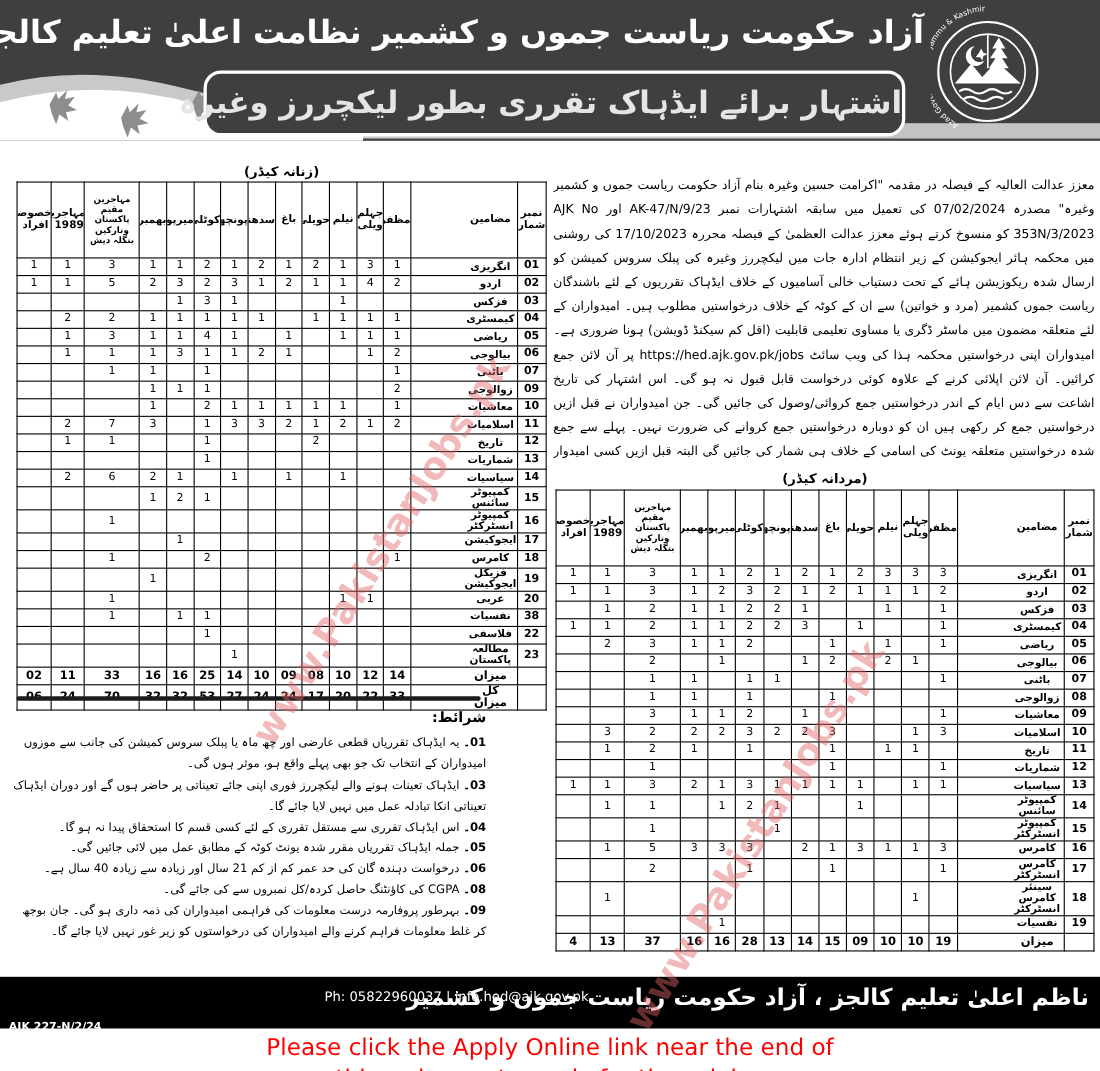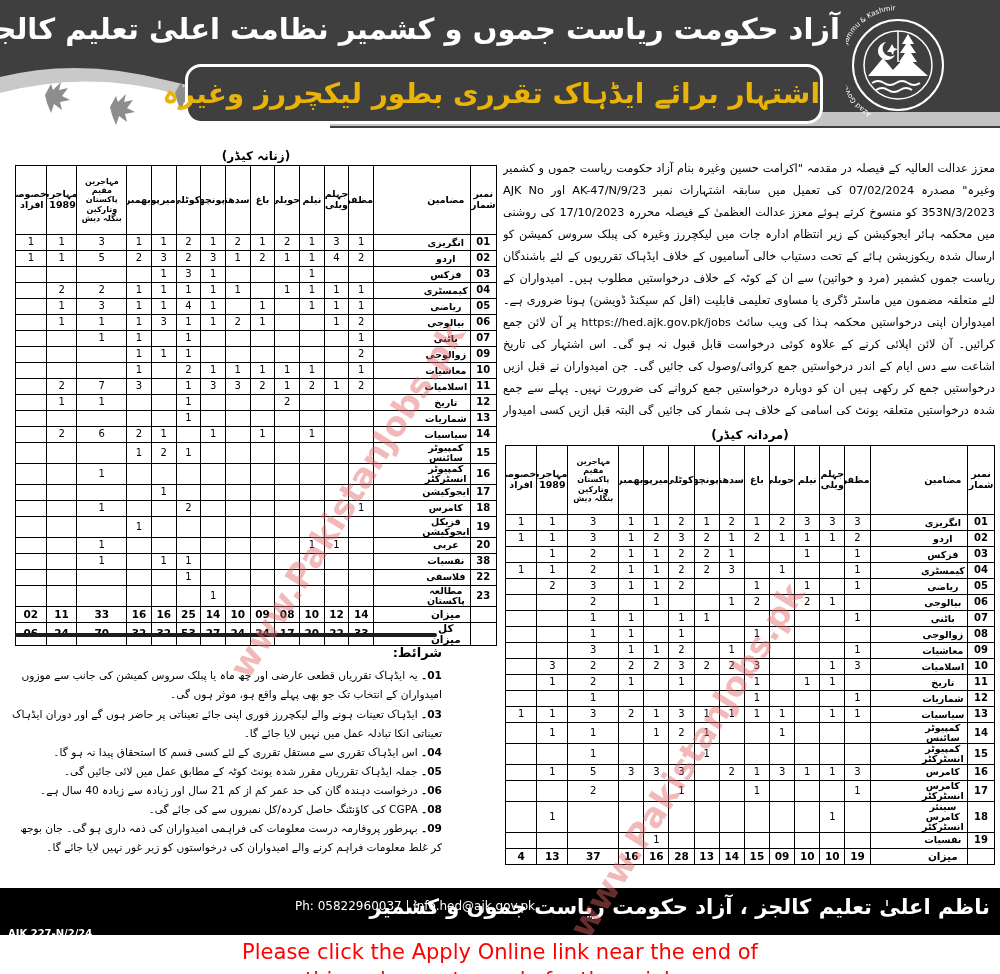--- a/index.html
+++ b/index.html
@@ -5,21 +5,21 @@
   html,body{margin:0;padding:0;background:#fff;}
   #page{position:relative;width:1000px;height:974px;background:#fff;overflow:hidden;
         font-family:"DejaVu Sans",sans-serif;color:#000;}
   
   .header{position:absolute;left:0;top:0;width:1000px;height:128px;background:#3f3f3f;}
   .stripe{position:absolute;left:0;top:112px;width:1000px;height:14px;background:#c3c3c3;}
   .deco{position:absolute;left:0;top:55px;}
   .org-line{position:absolute;left:160px;top:12px;width:680px;text-align:center;
             color:#fff;font-size:29px;font-weight:bold;direction:rtl;white-space:nowrap;}
   .ad-box{position:absolute;left:185px;top:64px;width:632px;height:54px;background:#3f3f3f;
-          border:3px solid #fff;border-radius:16px;color:#eab308;font-size:28px;font-weight:bold;
+          border:3px solid #fff;border-radius:16px;color:#e5e5e5;font-size:28px;font-weight:bold;
           text-align:center;line-height:54px;direction:rtl;z-index:5;white-space:nowrap;}
   .logo{position:absolute;right:50px;top:4px;width:104px;height:122px;z-index:6;}
   
   .tbl-title{position:absolute;text-align:center;font-size:12px;font-weight:bold;direction:rtl;}
   table.quota{border-collapse:collapse;table-layout:fixed;direction:rtl;position:absolute;background:#fff;}
   table.quota th,table.quota td{border:1px solid #000;text-align:center;padding:0;overflow:hidden;}
   table.quota th{height:68px;font-size:9.5px;font-weight:bold;vertical-align:middle;line-height:1.15;}
   table.quota td{height:15px;font-size:10px;line-height:1.05;}
   table.quota th:nth-child(13){font-size:8px;}
   table.quota td.subj{font-size:9.5px;font-weight:bold;}

